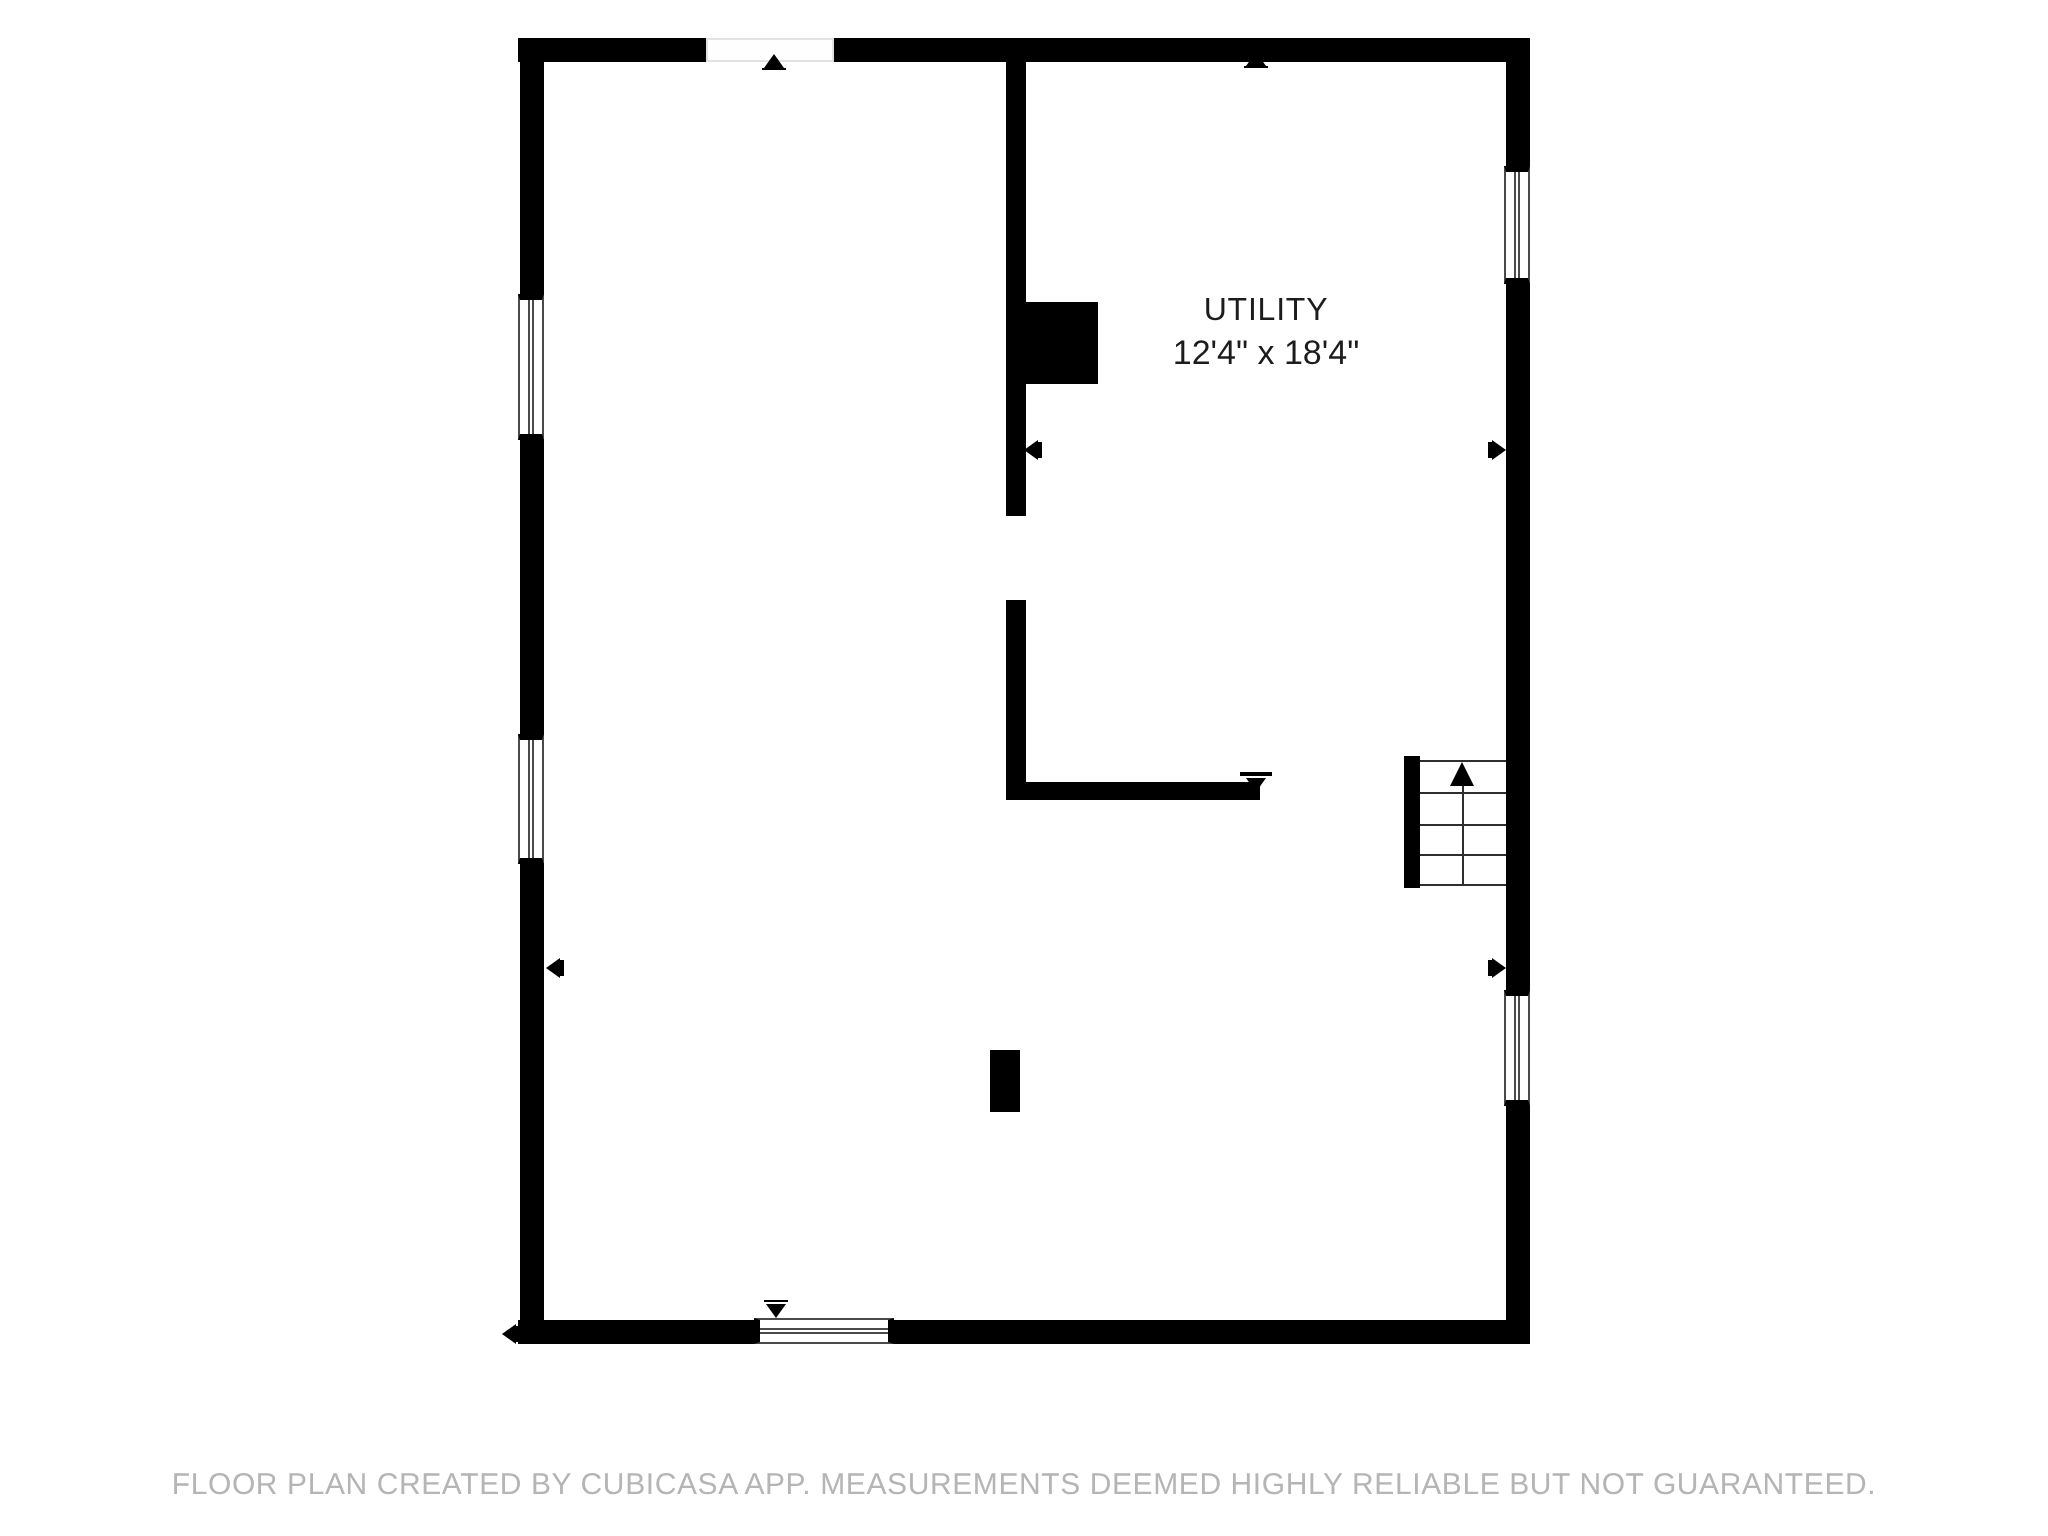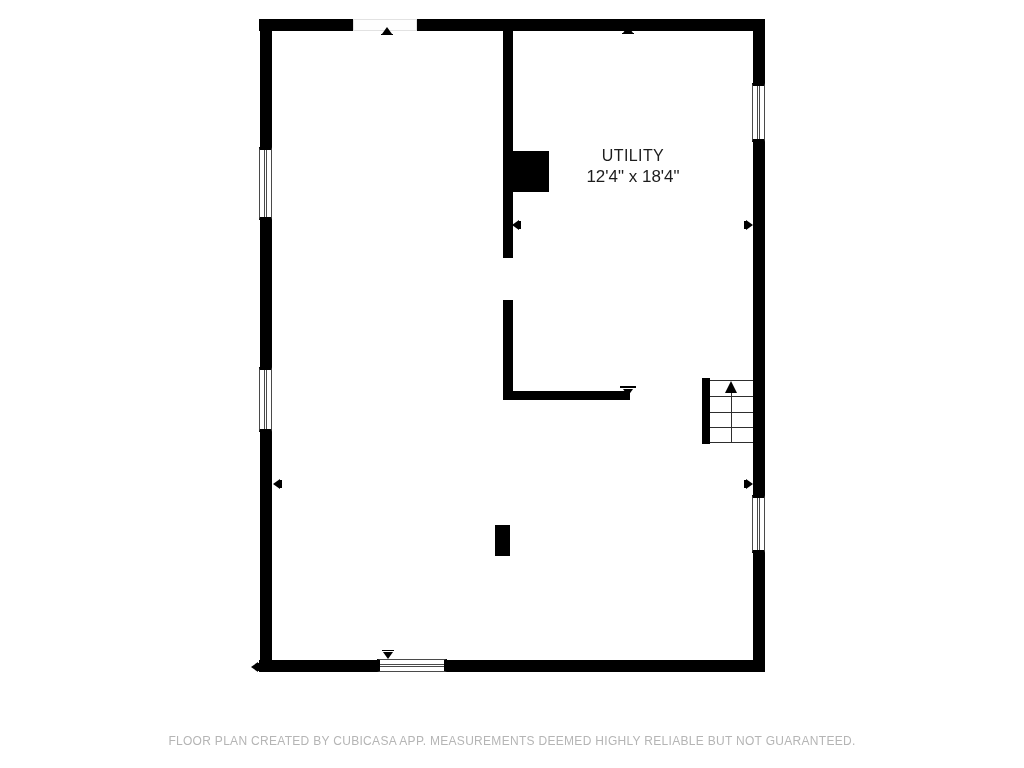--- a/index.html
+++ b/index.html
@@ -31,21 +31,21 @@
   .stringer{position:absolute;left:0;top:0;width:8px;height:66px;background:#000;}
   .tread{position:absolute;left:8px;right:0;height:1px;background:#2e2e2e;}
   .stair-line{position:absolute;left:29px;top:15px;bottom:1px;width:1px;background:#2e2e2e;}
   .stair-arrow{position:absolute;left:23px;top:3px;width:0;height:0;
     border-left:6px solid transparent;border-right:6px solid transparent;border-bottom:12px solid #000;}
   
   .room-label{position:absolute;text-align:center;color:#1c1c1c;}
   .room-name{font-size:16px;letter-spacing:0.4px;line-height:20px;}
   .room-dims{font-size:17px;line-height:22px;}
   .footer{position:absolute;left:0;top:734px;width:1024px;text-align:center;
-    font-size:12px;letter-spacing:0.3px;color:#b5b5b5;}
+    font-size:15px;letter-spacing:0.3px;color:#b5b5b5;}
 </style>
 </head>
 <body>
 
 <div class="plan">
 
   <div class="wall" style="left:259px;top:19px;width:94px;height:12px;"></div>
   <div class="wall" style="left:417px;top:19px;width:348px;height:12px;"></div>
   <div class="door-gap" style="left:353px;top:19px;width:64px;height:12px;"></div>
   <div class="wall" style="left:260px;top:19px;width:12px;height:653px;"></div>

